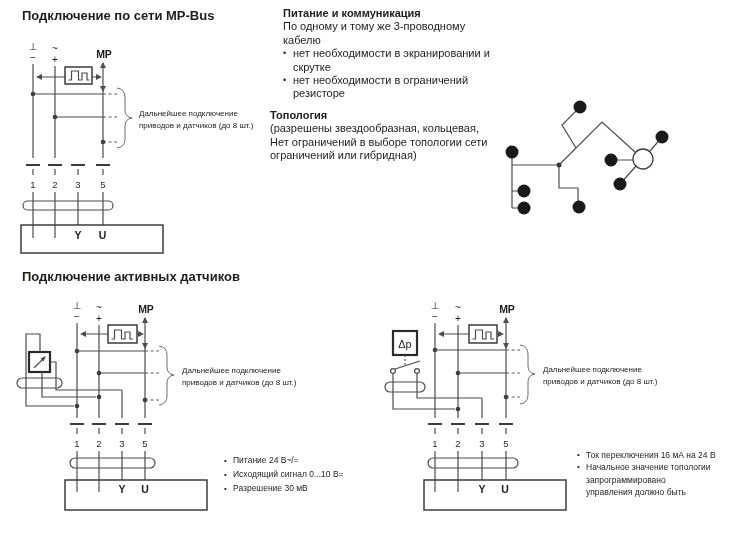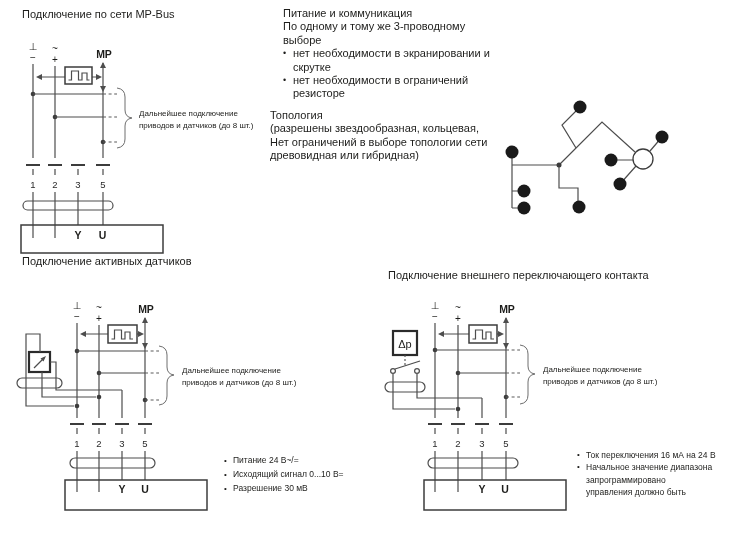--- a/index.html
+++ b/index.html
@@ -1,21 +1,21 @@
 <!DOCTYPE html>
 <html><head>
 <meta charset="utf-8">
 <style>
   html,body{margin:0;padding:0;background:#ffffff;}
   .page{position:relative;width:732px;height:537px;background:#fff;overflow:hidden;
         font-family:"Liberation Sans",sans-serif;color:#1d1d1b;}
   .abs{position:absolute;}
-  .h1{font-size:11px;font-weight:normal;white-space:nowrap;color:#1d1d1b;}
+  .h1{font-size:13px;font-weight:bold;white-space:nowrap;color:#1d1d1b;}
   .tb{font-size:11px;line-height:13.4px;color:#1d1d1b;}
-  .tb .t-title{font-weight:normal;}
+  .tb .t-title{font-weight:bold;}
   .brow{display:flex;}
   .brow .bu{width:10px;font-size:9px;}
   .bcont{padding-left:10px;}
   .notes{font-size:8.5px;color:#1d1d1b;}
   .n-row{display:flex;}
   .n-row .bu{width:9px;font-size:8px;}
   .lh14{line-height:13.8px;}
   .lh12{line-height:12.4px;}
   svg{position:absolute;left:0;top:0;}
   svg .w{stroke:#4d4d4d;stroke-width:1.2;fill:none;}
@@ -205,43 +205,42 @@
       <text class="yu" x="482" y="493">Y</text>
       <text class="yu" x="505" y="493">U</text>
     </g>
   </svg>
 
   <div class="abs h1" style="left:22px;top:8px">Подключение по сети MP-Bus</div>
 
   <div class="abs tb" style="left:283px;top:7px">
     <div class="t-title">Питание и коммуникация</div>
     <div>По одному и тому же 3-проводному</div>
-    <div>выборе</div>
+    <div>кабелю</div>
     <div class="brow">
       <span class="bu">•</span>
       <span>нет необходимости в экранировании и</span>
     </div>
     <div class="bcont">скрутке</div>
     <div class="brow">
       <span class="bu">•</span>
       <span>нет необходимости в ограничений</span>
     </div>
     <div class="bcont">резисторе</div>
   </div>
 
   <div class="abs tb" style="left:270px;top:109px">
     <div class="t-title">Топология</div>
     <div>(разрешены звездообразная, кольцевая,</div>
     <div>Нет ограничений в выборе топологии сети</div>
-    <div>древовидная или гибридная)</div>
-  </div>
-
-  <div class="abs h1" style="left:22px;top:255px">Подключение активных датчиков</div>
-
-  <div class="abs h1" style="left:388px;top:269px">Подключение внешнего переключающего контакта</div>
+    <div>ограничений или гибридная)</div>
+  </div>
+
+  <div class="abs h1" style="left:22px;top:269px">Подключение активных датчиков</div>
+
 
   <div class="abs notes lh14" style="left:224px;top:454px">
     <div class="n-row">
       <span class="bu">•</span>
       <span>Питание 24 В~/=</span>
     </div>
     <div class="n-row">
       <span class="bu">•</span>
       <span>Исходящий сигнал 0...10 В=</span>
     </div>
@@ -251,21 +250,21 @@
     </div>
   </div>
 
   <div class="abs notes lh12" style="left:577px;top:449px">
     <div class="n-row">
       <span class="bu">•</span>
       <span>Ток переключения 16 мА на 24 В</span>
     </div>
     <div class="n-row">
       <span class="bu">•</span>
-      <span>Начальное значение диапазона</span>
+      <span>Начальное значение топологии</span>
     </div>
     <div class="n-row">
       <span class="bu"></span>
       <span>запрограммировано</span>
     </div>
     <div class="n-row">
       <span class="bu"></span>
       <span>управления должно быть</span>
     </div>
   </div>

